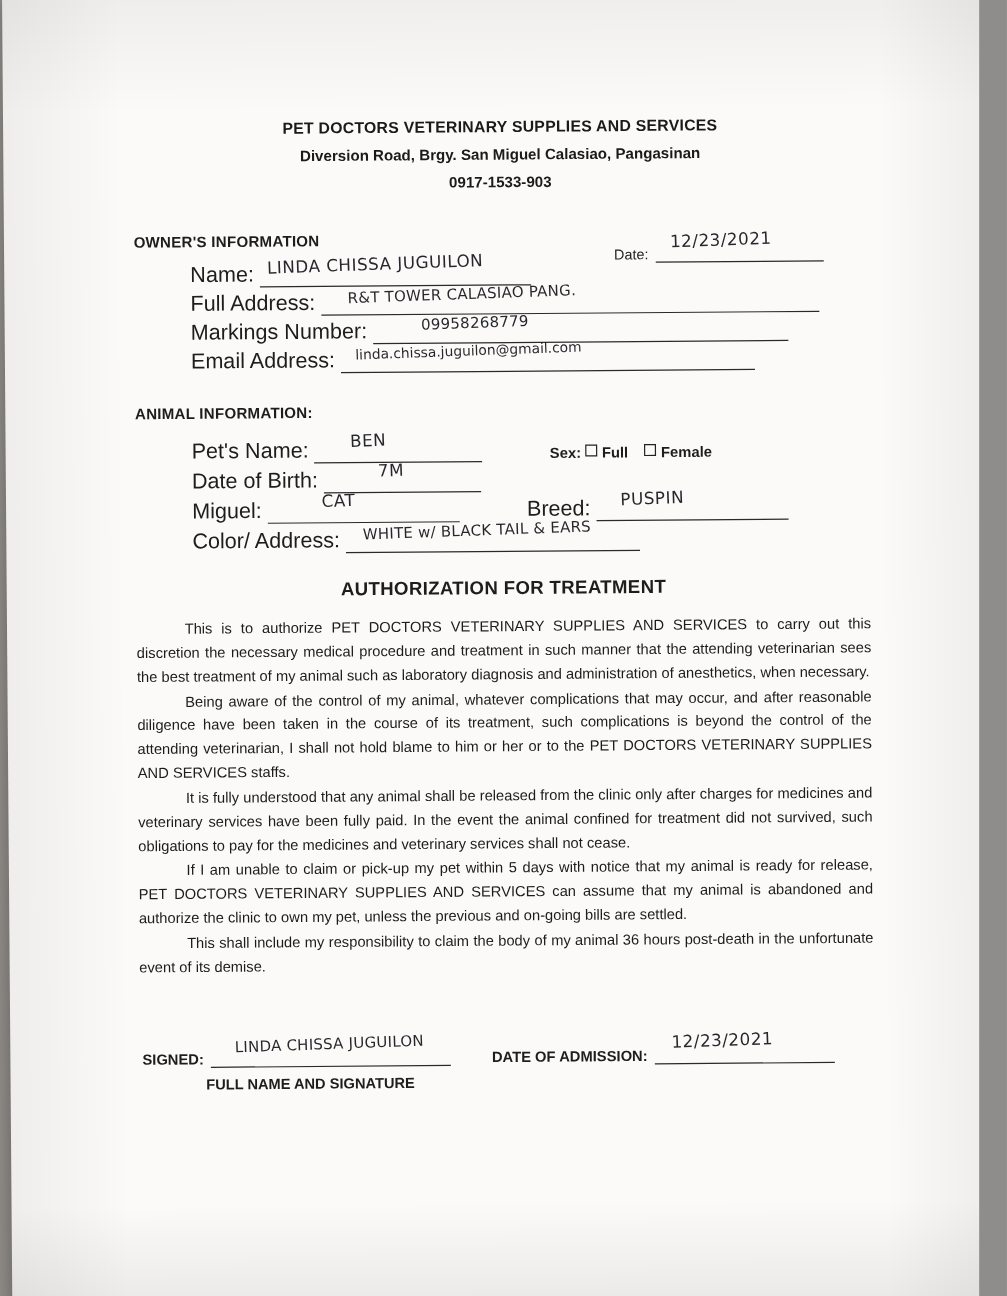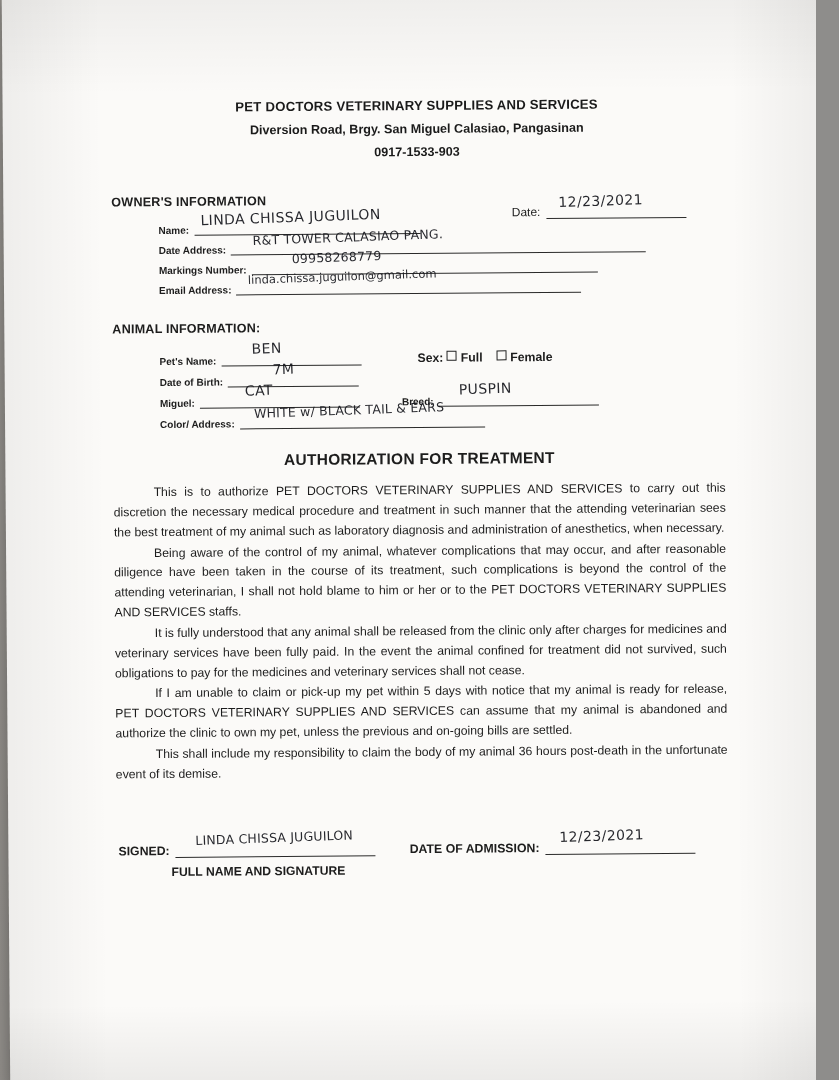--- a/index.html
+++ b/index.html
@@ -115,22 +115,22 @@
   #owner-section { margin-top: 34px; }
 
   .field-block { margin-left: 155px; margin-top: 10px; }
   .field-row {
     display: flex;
     align-items: flex-end;
     margin-bottom: 3px;
     position: relative;
   }
   .field-label {
-    font-size: 10px;
-    font-weight: bold;
+    font-size: 18px;
+    font-weight: normal;
     white-space: nowrap;
   }
   .field-line { height: 16px; margin-left: 5px; }
 
   #animal-section { margin-top: 26px; }
 
   .pet-row { display: flex; align-items: flex-end; margin-bottom: 4px; position: relative; }
   .sex-group { margin-left: 56px; font-size: 12.3px; font-weight: bold; white-space: nowrap; }
   .cb {
     display: inline-block;
@@ -202,21 +202,21 @@
         <div class="field-block">
 
           <div class="field-row">
             <span class="field-label">Name:</span>
             <span class="line field-line" style="width:226px;">
               <span class="hand" style="left:6px; top:-9px;">LINDA CHISSA JUGUILON</span>
             </span>
           </div>
 
           <div class="field-row">
-            <span class="field-label">Date Address:</span>
+            <span class="field-label">Full Address:</span>
             <span class="line field-line" style="width:415px;">
               <span class="hand slim" style="left:22px; top:-8px;">R&amp;T TOWER CALASIAO PANG.</span>
             </span>
           </div>
 
           <div class="field-row">
             <span class="field-label">Markings Number:</span>
             <span class="line field-line" style="width:346px;">
               <span class="hand slim" style="left:40px; top:-8px;">09958268779</span>
             </span>
@@ -253,21 +253,21 @@
             <span class="line field-line" style="width:131px;">
               <span class="hand" style="left:45px; top:-9px;">7M</span>
             </span>
           </div>
 
           <div class="pet-row">
             <span class="field-label">Miguel:</span>
             <span class="line field-line" style="width:160px;">
               <span class="hand" style="left:45px; top:-9px;">CAT</span>
             </span>
-            <span class="field-label" style="margin-left:42px;">Breed:</span>
+            <span class="field-label" style="margin-left:56px;">Breed:</span>
             <span class="line field-line" style="width:160px;">
               <span class="hand" style="left:20px; top:-9px;">PUSPIN</span>
             </span>
           </div>
 
           <div class="pet-row">
             <span class="field-label">Color/ Address:</span>
             <span class="line field-line" style="width:245px;">
               <span class="hand slim" style="left:14px; top:-9px;">WHITE w/ BLACK TAIL &amp; EARS</span>
             </span>

